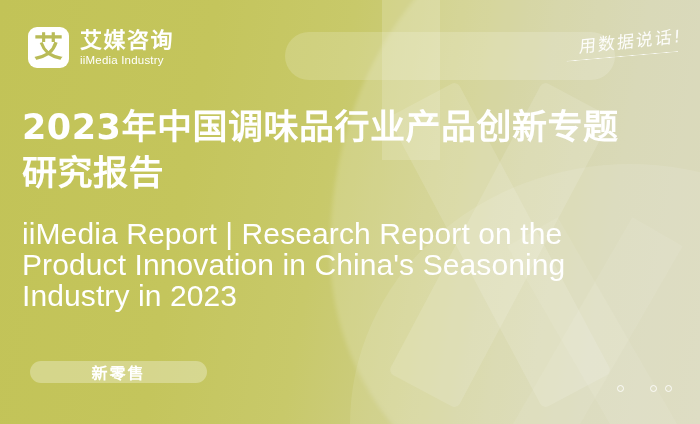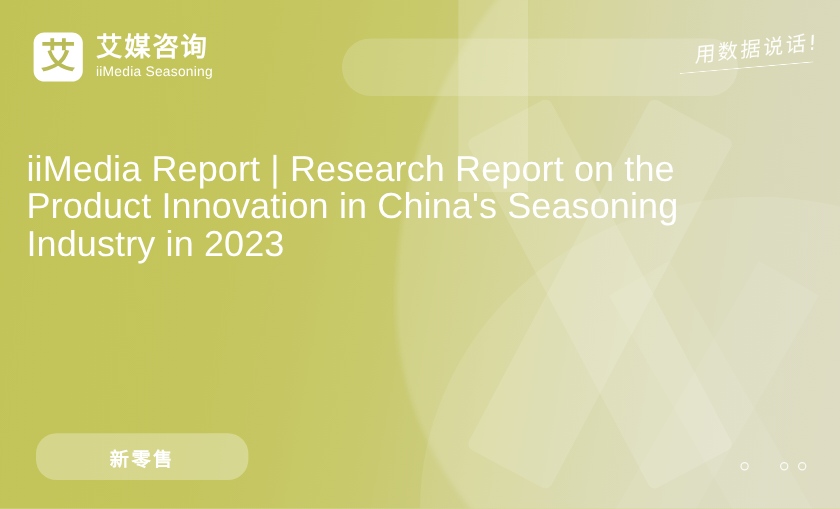--- a/index.html
+++ b/index.html
@@ -229,21 +229,21 @@
     letter-spacing: .1px;
     max-width: 590px;
   }
 
   
   .tag-pill {
     position: absolute;
     left: 30px;
     top: 361px;
     width: 177px;
-    height: 39px;
+    height: 22px;
     border-radius: 17px;
     background: rgba(255,255,255,0.30);
     display: flex;
     align-items: center;
     justify-content: center;
     z-index: 5;
   }
   .tag-pill-label {
     font-family: "DejaVu Sans", "Liberation Sans", sans-serif;
     font-size: 16px;
@@ -291,30 +291,31 @@
       <span class="s2"></span>
     </div>
   </div>
 
   <div class="brand">
     <div class="brand-mark">
       <span class="brand-mark-glyph">艾</span>
     </div>
     <div class="brand-words">
       <span class="brand-cn">艾媒咨询</span>
-      <span class="brand-en">iiMedia Seasoning</span>
+      <span class="brand-en">iiMedia Industry</span>
     </div>
   </div>
 
   <div class="slogan">
     <span class="slogan-text">用数据说话!</span>
     <span class="slogan-underline"></span>
   </div>
 
   <div class="titles">
+    <h1 class="title-cn">2023年中国调味品行业产品创新专题研究报告</h1>
     <p class="subtitle-en">iiMedia Report | Research Report on the Product Innovation in China's Seasoning Industry in 2023</p>
   </div>
 
   <div class="tag-pill">
     <span class="tag-pill-label">新零售</span>
   </div>
 
   <div class="dots">
     <span class="dot"></span>
     <span class="dot-gap-wide"></span>

